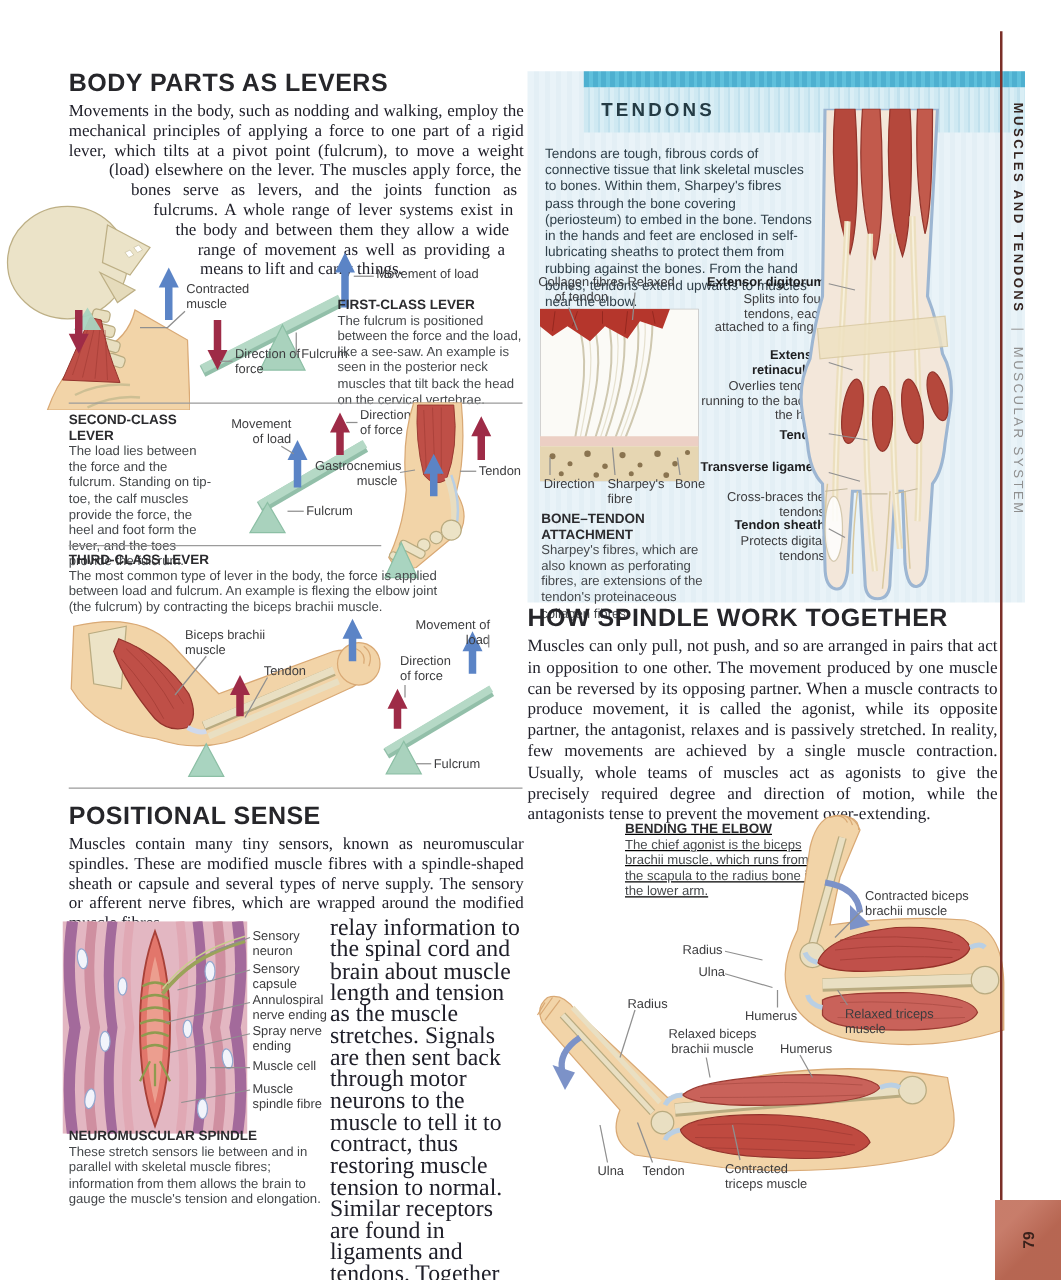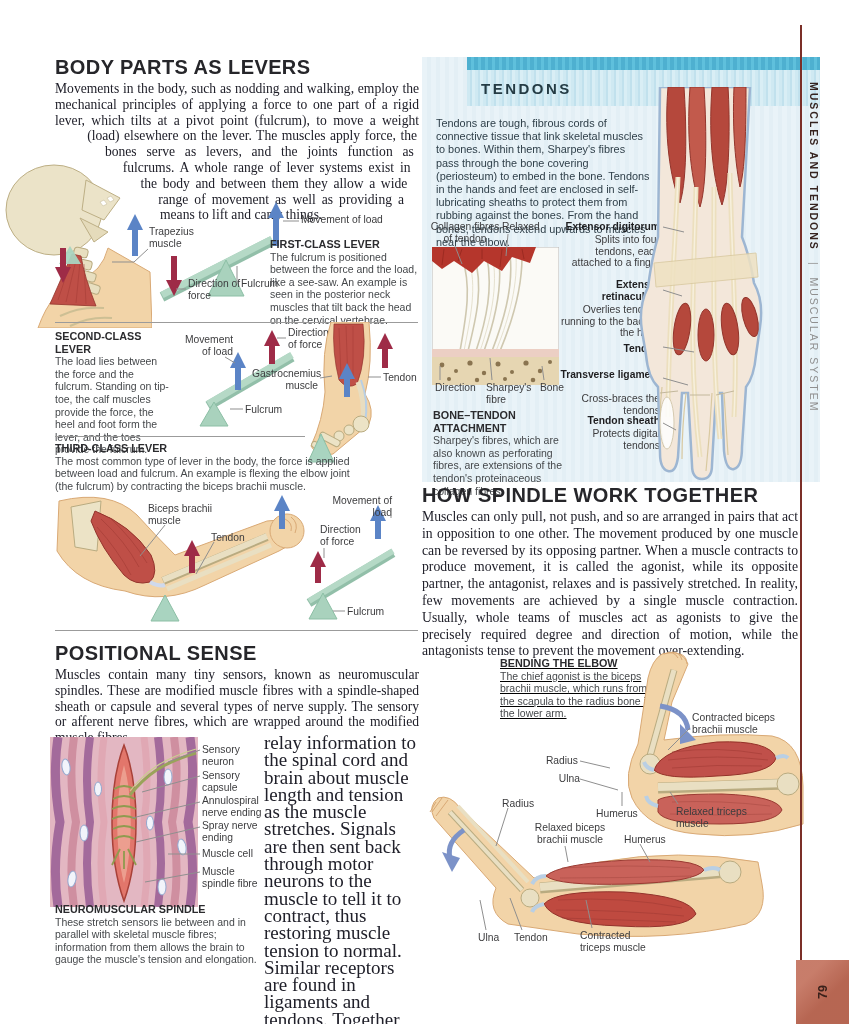--- a/index.html
+++ b/index.html
@@ -72,21 +72,21 @@
   </svg>
 
   <svg class="a" style="left:148px;top:198px;" width="140" height="132" viewBox="0 0 140 132">
     <line x1="14" y1="99" x2="124" y2="43" stroke="#92bfa9" stroke-width="10"></line>
     <line x1="14" y1="97" x2="124" y2="41" stroke="#b5d9c6" stroke-width="7"></line>
     <polygon points="78,62 96,98 60,98" fill="#a9d2bd" stroke="#8cbfa5"></polygon>
     <polygon points="128,4 136,20 131,20 131,48 125,48 125,20 120,20" fill="#5b84c6"></polygon>
     <polygon points="26,98 18,82 23,82 23,58 29,58 29,82 34,82" fill="#9e2b47"></polygon>
   </svg>
   <div class="a lbl" style="left:301px;top:214px;width:90px;">Movement of load</div>
-  <div class="a lbl" style="left:149px;top:226px;width:62px;">Trapezius muscle</div>
+  <div class="a lbl" style="left:149px;top:226px;width:62px;">Contracted muscle</div>
   <div class="a lbl" style="left:188px;top:278px;width:55px;">Direction of force</div>
   <div class="a lbl" style="left:241px;top:278px;">Fulcrum</div>
   <div class="a" style="left:270px;top:238px;width:148px;">
     <div class="caph">FIRST-CLASS LEVER</div>
     <div class="capb">The fulcrum is positioned between the force and the load, like a see-saw. An example is seen in the posterior neck muscles that tilt back the head on the cervical vertebrae.</div>
   </div>
   <div class="a hr" style="left:55px;top:322px;width:363px;"></div>
 
   <div class="a" style="left:55px;top:330px;width:118px;">
     <div class="caph">SECOND-CLASS LEVER</div>

